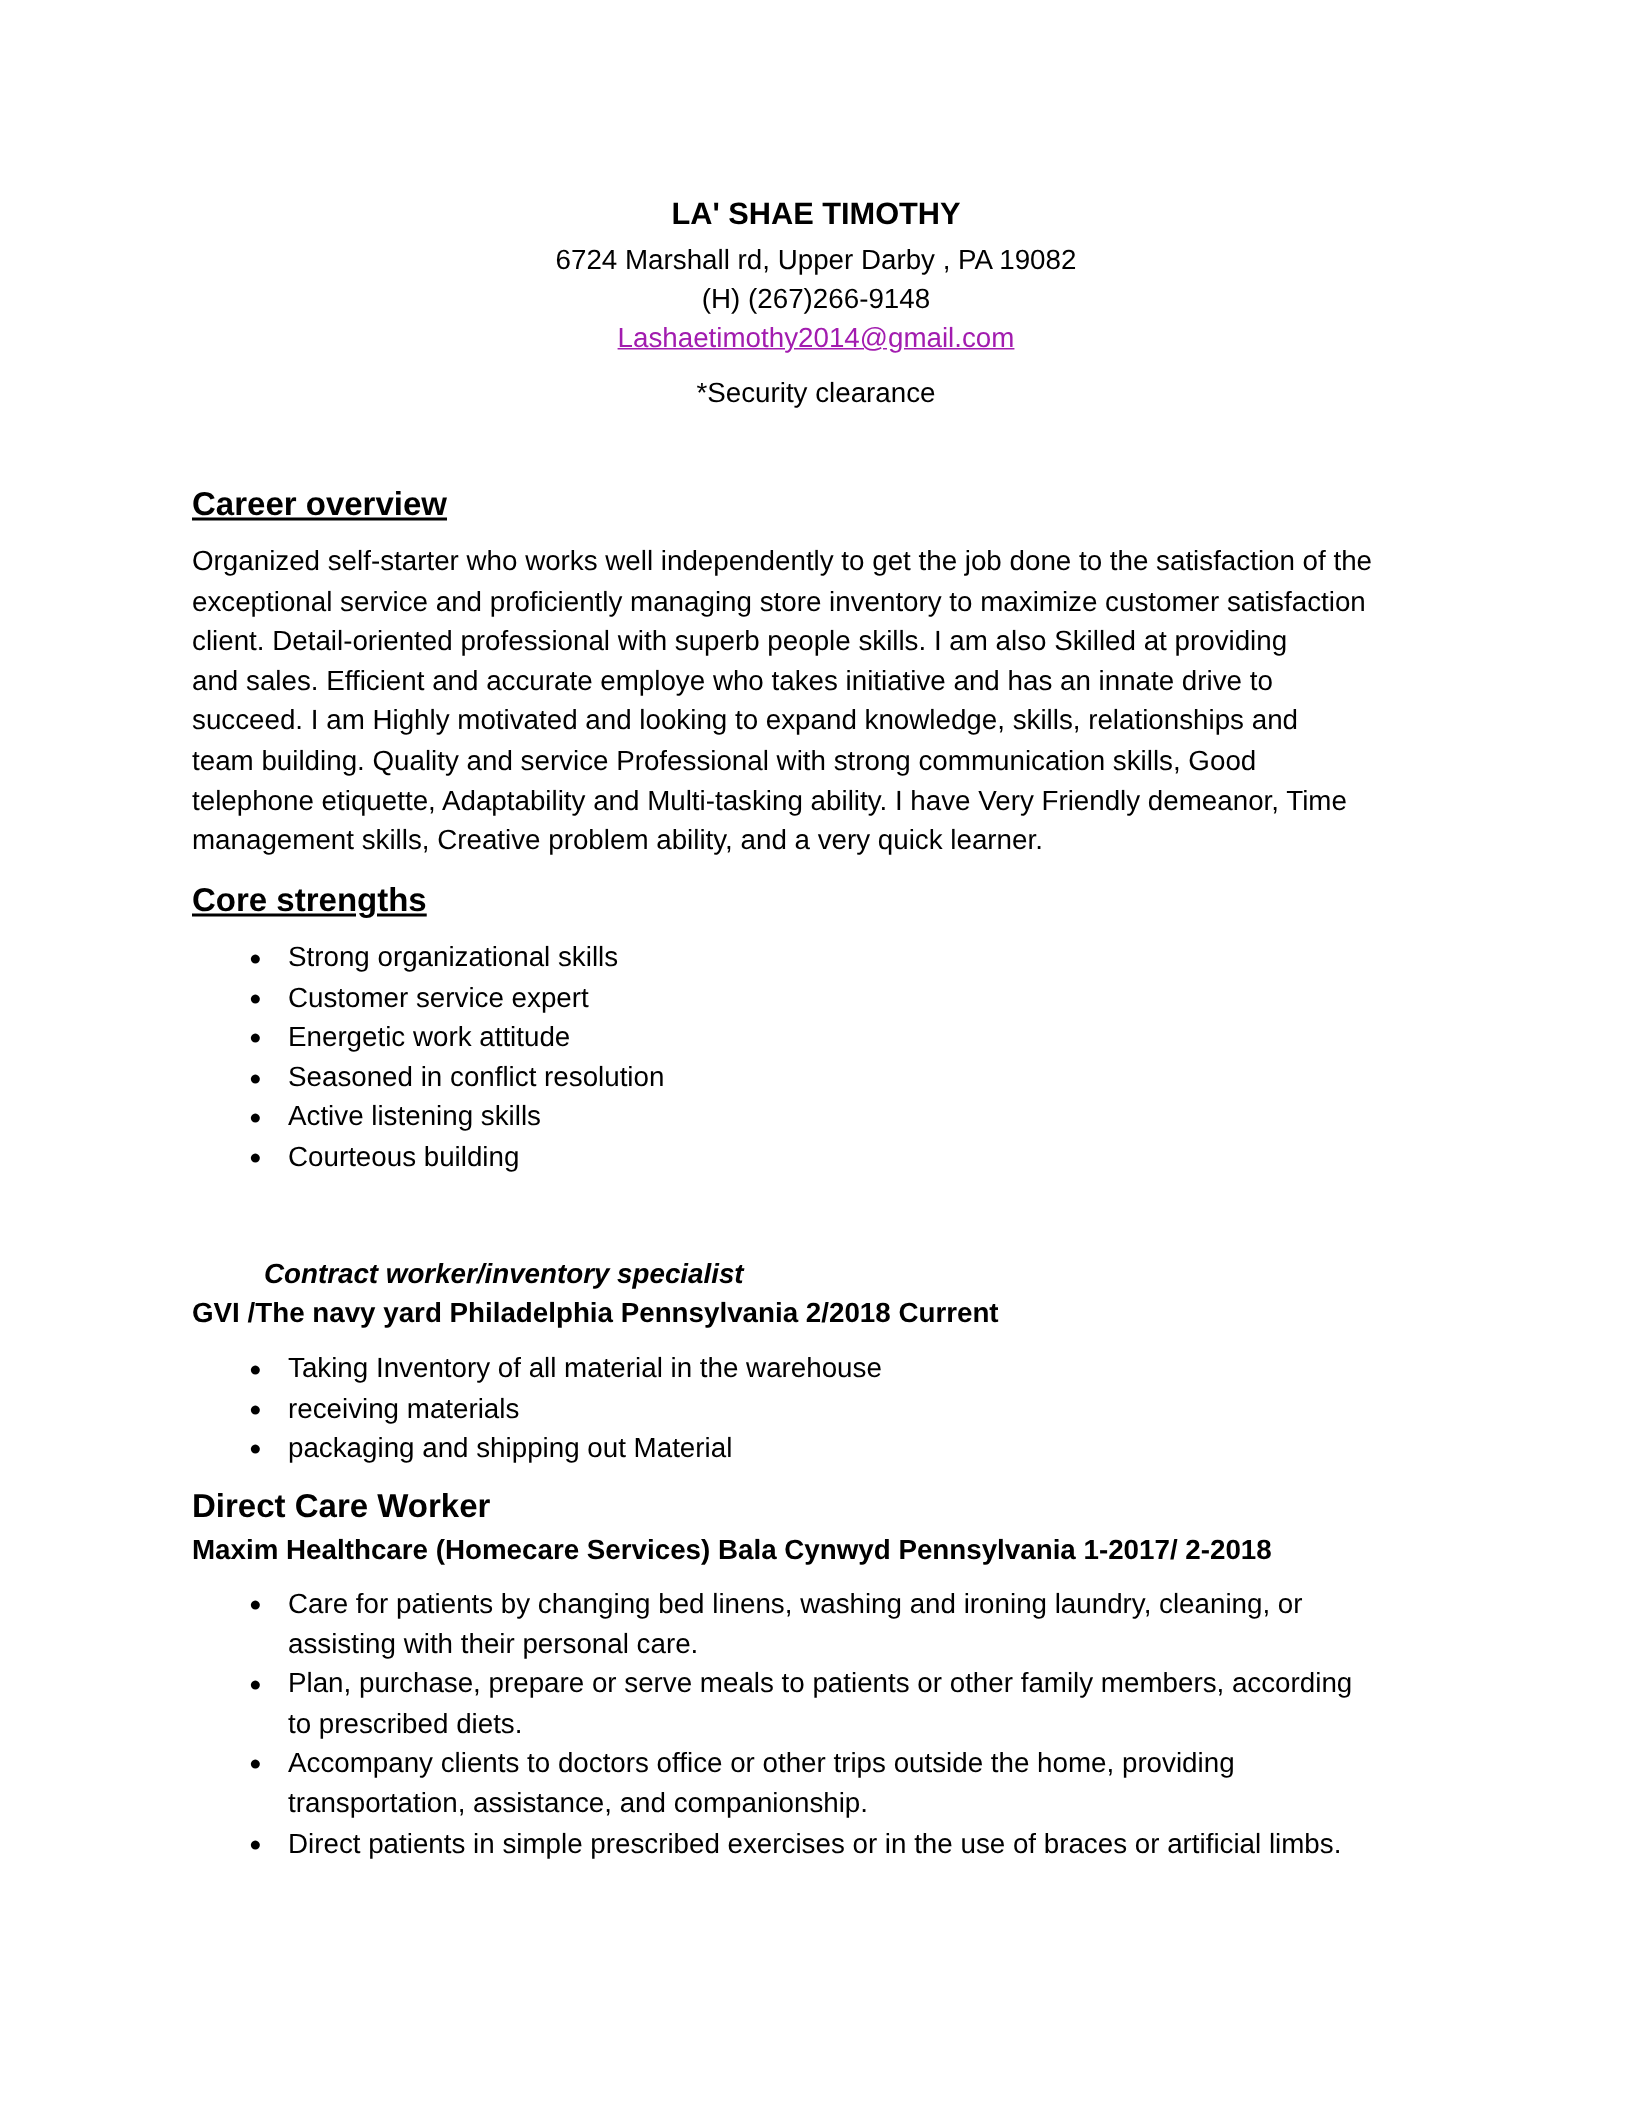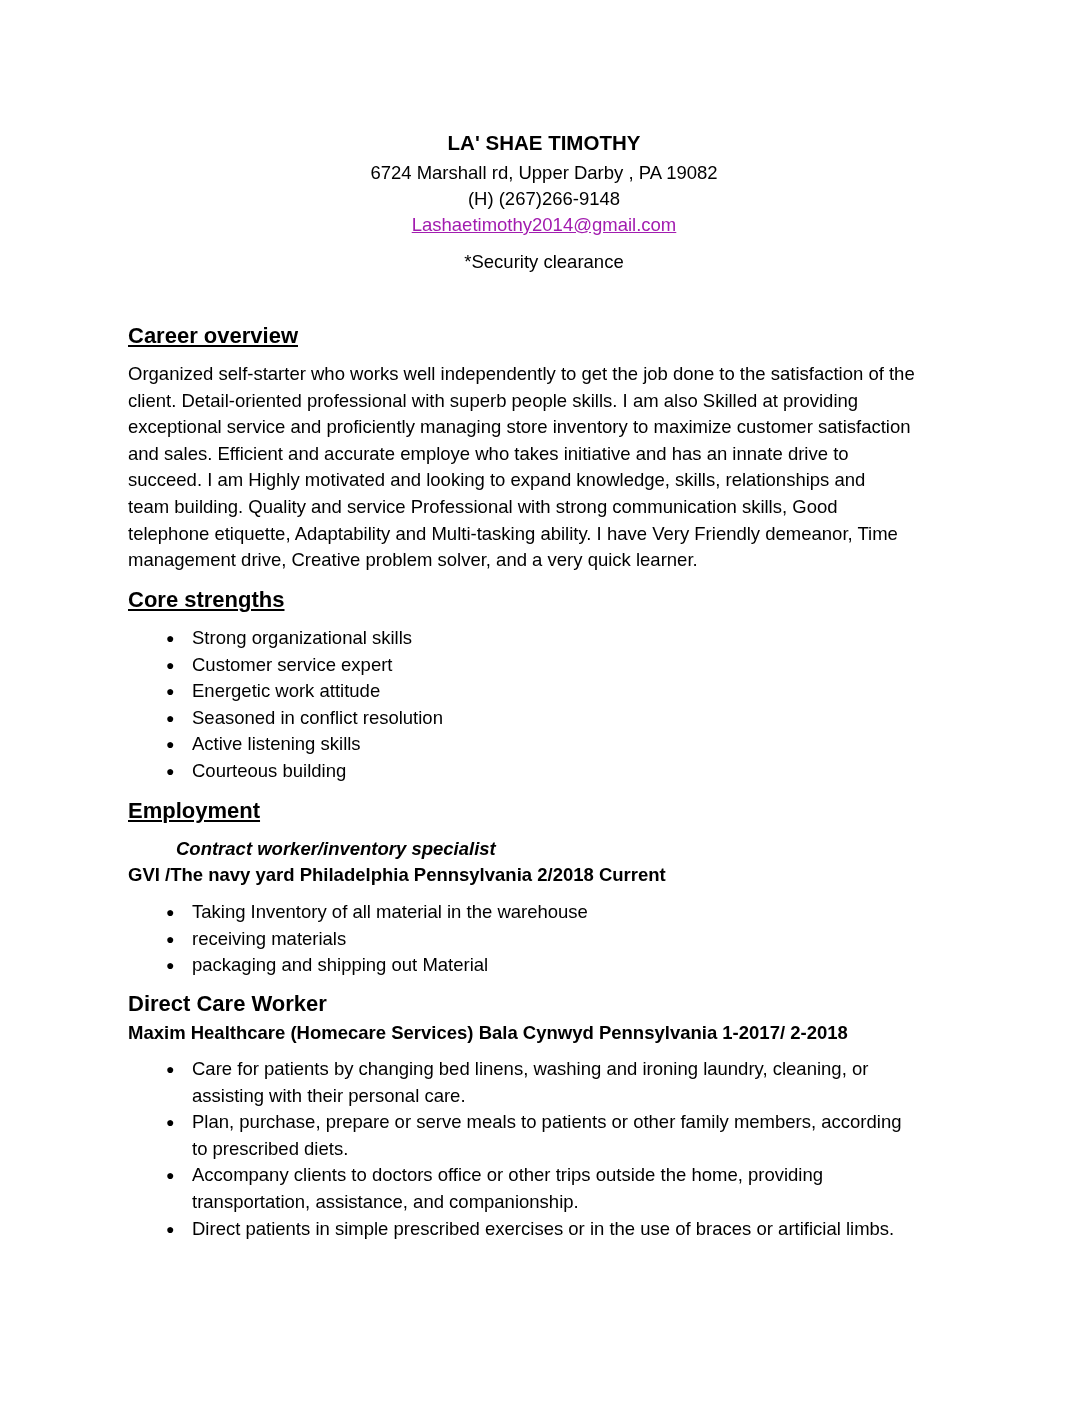--- a/index.html
+++ b/index.html
@@ -35,46 +35,43 @@
   <div class="header email">
     <a>Lashaetimothy2014@gmail.com</a>
   </div>
   <div class="header clearance">*Security clearance</div>
 
   <div class="content" style="top:321px;">
     <h2 class="h2">Career overview</h2>
   </div>
   <div class="content" style="top:361px;">
     <p class="para">Organized self-starter who works well independently to get the job done to the satisfaction of the</p>
+    <p class="para">exceptional service and proficiently managing store inventory to maximize customer satisfaction</p>
     <p class="para">client. Detail-oriented  professional with superb people skills. I am also Skilled at providing</p>
-    <p class="para">exceptional service and proficiently managing store inventory to maximize customer satisfaction</p>
     <p class="para">and sales. Efficient and accurate employe who takes initiative and has an innate drive to</p>
     <p class="para">succeed. I am Highly motivated and looking  to expand knowledge, skills, relationships and</p>
     <p class="para">team building. Quality and service Professional with strong communication skills, Good</p>
     <p class="para">telephone etiquette, Adaptability and Multi-tasking ability. I have Very Friendly demeanor, Time</p>
-    <p class="para">management drive, Creative problem solver, and a very quick learner.</p>
+    <p class="para">management skills, Creative problem ability, and a very quick learner.</p>
   </div>
 
   <div class="content" style="top:585px;">
     <h2 class="h2">Core strengths</h2>
   </div>
   <div class="content" style="top:625px;">
     <ul class="bul">
       <li><span class="dot">●</span><span>Strong organizational skills</span></li>
       <li><span class="dot">●</span><span>Customer service expert</span></li>
       <li><span class="dot">●</span><span>Energetic work attitude</span></li>
       <li><span class="dot">●</span><span>Seasoned in conflict resolution</span></li>
       <li><span class="dot">●</span><span>Active listening skills</span></li>
       <li><span class="dot">●</span><span>Courteous building</span></li>
     </ul>
   </div>
 
-  <div class="content" style="top:796px;">
-    <h2 class="h2">Employment</h2>
-  </div>
   <div class="content" style="top:836px;">
     <div class="role">Contract worker/inventory specialist</div>
     <div class="company">GVI /The navy yard Philadelphia Pennsylvania 2/2018 Current</div>
   </div>
   <div class="content" style="top:899px;">
     <ul class="bul">
       <li><span class="dot">●</span><span>Taking Inventory of all material in the warehouse</span></li>
       <li><span class="dot">●</span><span>receiving materials</span></li>
       <li><span class="dot">●</span><span>packaging and shipping out Material</span></li>
     </ul>

